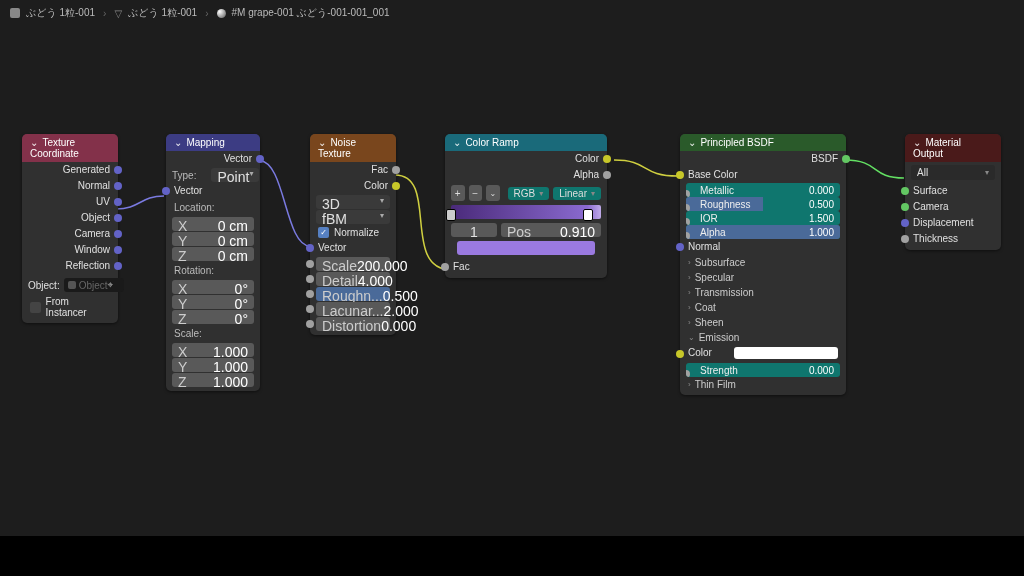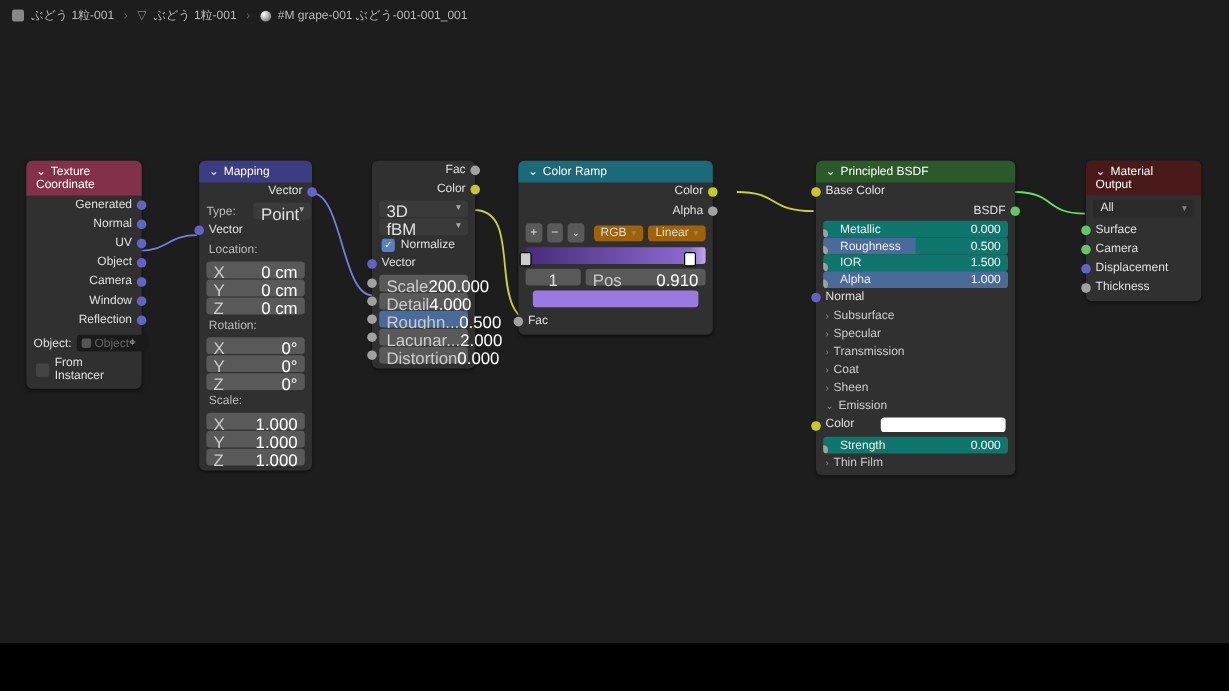--- a/index.html
+++ b/index.html
@@ -26,21 +26,21 @@
 .chk{display:flex;align-items:center;gap:5px;padding:2px 8px}
 .chk .box{width:11px;height:11px;background:#5680c2;border-radius:2px;display:flex;align-items:center;justify-content:center;color:#fff;font-size:8px}
 .chk .box.off{background:#444;color:transparent}
 .objref{display:flex;align-items:center;gap:4px;padding:2px 6px;margin-top:2px}
 .objref .drop{flex:1;background:#1a1a1a;border-radius:3px;padding:1px 4px;color:#666;display:flex;align-items:center;justify-content:space-between}
 .eyedrop{width:12px;height:12px;color:#aaa}
 .ramp{margin:2px 6px}
 .ramp-tools{display:flex;align-items:center;gap:4px;margin-bottom:4px}
 .ramp-btn{background:#595959;border-radius:3px;width:16px;height:16px;display:flex;align-items:center;justify-content:center;color:#ddd}
 .ramp-sp{flex:1}
-.ramp-sel{background:#a16207;border-radius:3px;padding:1px 6px;display:flex;align-items:center;gap:4px;color:#ddd}
+.ramp-sel{background:#0f766e;border-radius:3px;padding:1px 6px;display:flex;align-items:center;gap:4px;color:#ddd}
 .ramp-sel::after{content:"▾";font-size:8px;color:#888}
 .gradient{height:14px;border-radius:2px;position:relative;background:linear-gradient(to right,#4a2a7a 0%,#8a6acF 91%,#bFAAe8 100%)}
 .stop{position:absolute;bottom:-2px;width:8px;height:10px;background:#ccc;border:1px solid #000;border-radius:2px;transform:translateX(-50%)}
 .pos-row{display:flex;gap:4px;margin-top:4px}
 .pos-row .field{flex:1;margin:0}
 .swatch{height:14px;border-radius:3px;margin:4px 6px}
 .bsdf-row{display:flex;align-items:center;margin:0 6px;background:#0f766e;border-radius:3px;padding:1px 6px;height:12px;position:relative;overflow:hidden}
 .bsdf-row .fill{position:absolute;top:0;left:0;bottom:0;background:#4a6a99}
 .bsdf-row .lab,.bsdf-row .val{position:relative;z-index:1}
 .bsdf-row .lab{flex:1;color:#eee}.bsdf-row .val{color:#fff}
@@ -170,20 +170,21 @@
         <span class="val">1.000</span>
       </div>
   <div class="field">
         <span class="lab">Z</span>
         <span class="val">1.000</span>
       </div>
   <div style="height:3px"></div>
 </div>
 
 <div class="node" style="left:310px;top:112px;width:86px">
+  <div class="node-hdr" style="background:#79461d"><span class="chev">⌄</span><span>Noise Texture</span></div>
   <div class="row out">
         <span>Fac</span>
         <span class="sock r val"></span>
       </div>
   <div class="row out">
         <span>Color</span>
         <span class="sock r col"></span>
       </div>
   <div class="field sel">
         <span>3D</span>
@@ -222,21 +223,21 @@
         </div>
         <div class="field" style="position: relative;">
           <span class="sock l val" style="left:-10px"></span>
           <span class="lab">Distortion</span>
           <span class="val">0.000</span>
         </div>
       </div>
   <div style="height:3px"></div>
 </div>
 
-<div class="node" style="left:432px;top:112px;width:162px">
+<div class="node" style="left:445px;top:112px;width:162px">
   <div class="node-hdr" style="background:#1a6a7a"><span class="chev">⌄</span><span>Color Ramp</span></div>
   <div class="row out">
         <span>Color</span>
         <span class="sock r col"></span>
       </div>
   <div class="row out">
         <span>Alpha</span>
         <span class="sock r val"></span>
       </div>
   <div class="ramp">
@@ -269,27 +270,27 @@
   </div>
   <div class="row in">
         <span class="sock l val"></span>
         <span>Fac</span>
       </div>
   <div style="height:3px"></div>
 </div>
 
 <div class="node" style="left:680px;top:112px;width:166px">
   <div class="node-hdr" style="background:#2a5a2a"><span class="chev">⌄</span><span>Principled BSDF</span></div>
+  <div class="row out">
+        <span>BSDF</span>
+        <span class="sock r shd"></span>
+      </div>
   <div class="row in">
         <span class="sock l col"></span>
         <span>Base Color</span>
-      </div>
-  <div class="row out">
-        <span>BSDF</span>
-        <span class="sock r shd"></span>
       </div>
   <div id="bsdf-rows">
         <div class="bsdf-row">
           <span class="sock l val" style="left:-10px"></span>
           <div class="fill" style="width:0%"></div>
           <span class="lab">Metallic</span>
           <span class="val">0.000</span>
         </div>
         <div class="bsdf-row">
           <span class="sock l val" style="left:-10px"></span>

